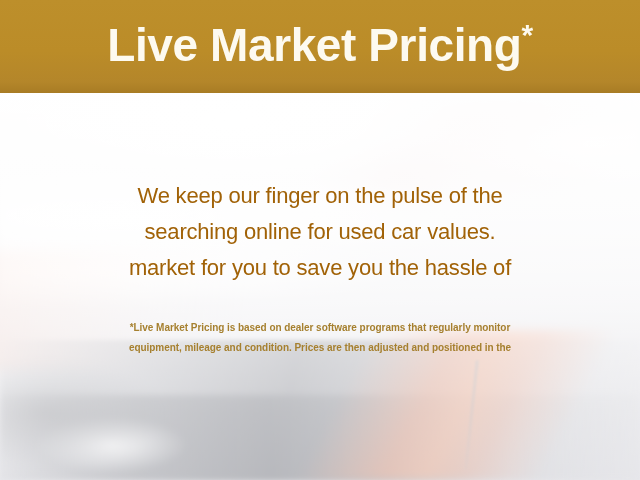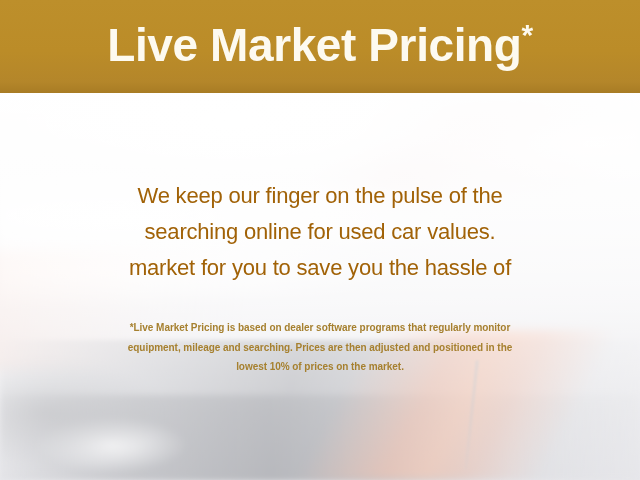--- a/index.html
+++ b/index.html
@@ -225,17 +225,16 @@
   </div>
 
   <div class="headline">
     <span class="hl-line">We keep our finger on the pulse of the</span>
     <span class="hl-line">searching online for used car values.</span>
     <span class="hl-line">market for you to save you the hassle of</span>
   </div>
 
   <div class="fineprint">
     <span class="fp-line">*Live Market Pricing is based on dealer software programs that regularly monitor</span>
-    <span class="fp-line">equipment, mileage and searching. Prices are then adjusted and positioned in the</span>
-    <span class="fp-line">lowest 10% of prices on the market.</span>
+    <span class="fp-line">equipment, mileage and condition. Prices are then adjusted and positioned in the</span>
   </div>
 
 </div>
 
 </body></html>

